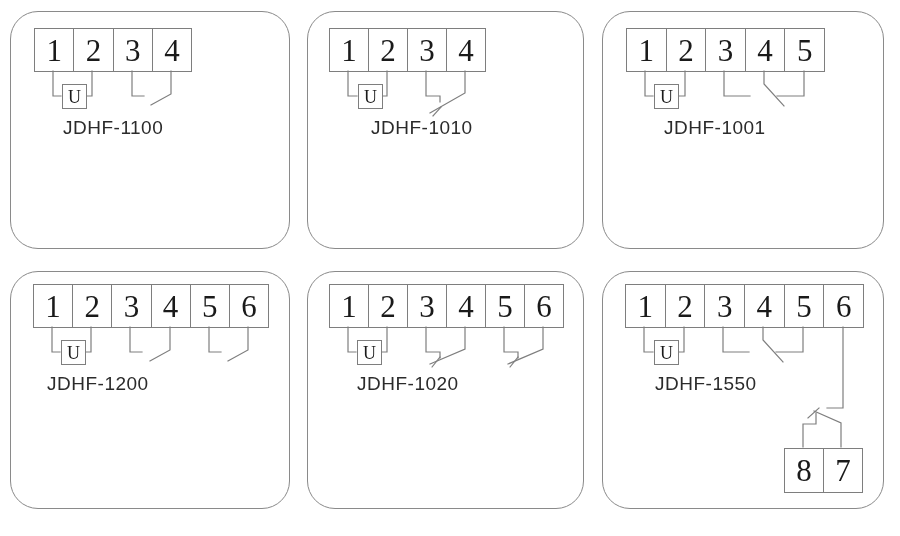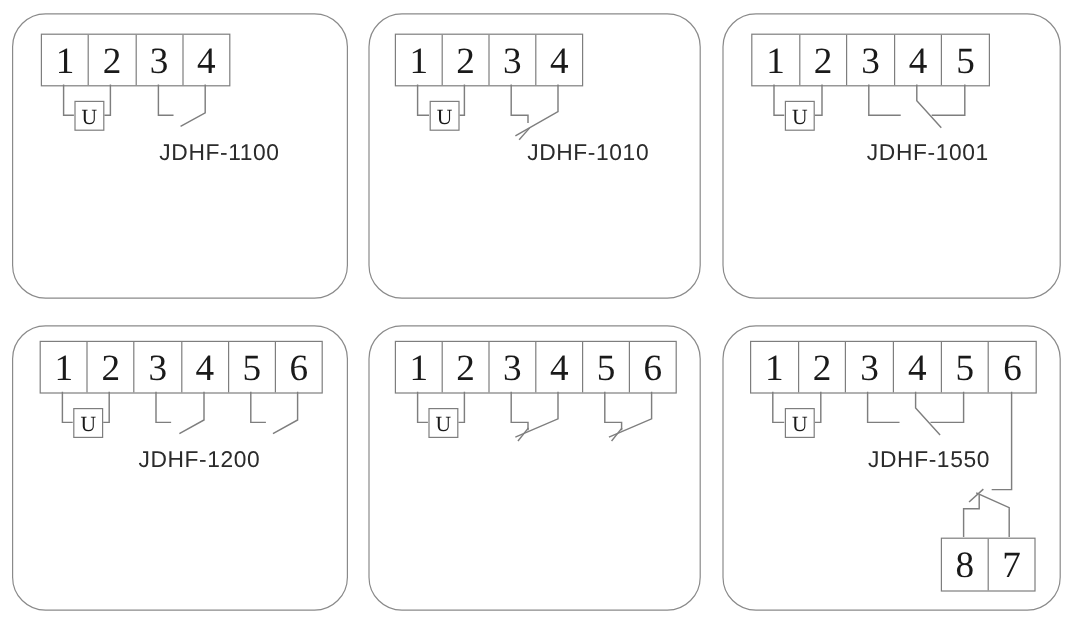--- a/index.html
+++ b/index.html
@@ -8,21 +8,21 @@
   .wires{position:absolute;left:0;top:0;width:900px;height:536px;pointer-events:none;}
   .panel{position:absolute;border:1px solid #8a8a8a;border-radius:28px;background:transparent;box-sizing:border-box;}
   .strip{position:absolute;display:flex;border:1px solid #7e7e7e;box-sizing:border-box;background:transparent;}
   .cell{flex:1;display:flex;align-items:center;justify-content:center;
         border-left:1px solid #7e7e7e;
         font-family:"Liberation Serif",serif;font-size:31px;color:#1a1a1a;line-height:1;}
   .cell:first-child{border-left:none;}
   .ubox{position:absolute;width:25px;height:25px;border:1px solid #7e7e7e;box-sizing:border-box;
         display:flex;align-items:center;justify-content:center;background:#ffffff;
         font-family:"Liberation Serif",serif;font-size:18px;color:#1a1a1a;line-height:1;}
-  .model{position:absolute;width:170px;text-align:right;
+  .model{position:absolute;width:170px;text-align:left;
          font-family:"Liberation Sans",sans-serif;font-size:19px;font-weight:500;
          color:#2b2b2b;letter-spacing:0.5px;white-space:nowrap;}
   path{fill:none;stroke:#7e7e7e;stroke-width:1.2;stroke-linecap:square;stroke-linejoin:miter;}
 </style>
 </head>
 <body>
 
 <div class="page">
 
   <svg class="wires" viewBox="0 0 900 536">
@@ -107,21 +107,21 @@
     <div class="strip" style="left:23px;top:16px;width:199px;height:44px">
       <div class="cell">1</div>
       <div class="cell">2</div>
       <div class="cell">3</div>
       <div class="cell">4</div>
       <div class="cell">5</div>
     </div>
     <div class="ubox" style="left:51px;top:72px">
       <span>U</span>
     </div>
-    <div class="model" style="left:51px;top:105px">JDHF-1001</div>
+    <div class="model" style="left:61px;top:105px">JDHF-1001</div>
   </section>
 
   <section class="panel" style="left:10px;top:271px;width:280px;height:238px">
     <div class="strip" style="left:22px;top:12px;width:236px;height:44px">
       <div class="cell">1</div>
       <div class="cell">2</div>
       <div class="cell">3</div>
       <div class="cell">4</div>
       <div class="cell">5</div>
       <div class="cell">6</div>
@@ -137,20 +137,21 @@
       <div class="cell">1</div>
       <div class="cell">2</div>
       <div class="cell">3</div>
       <div class="cell">4</div>
       <div class="cell">5</div>
       <div class="cell">6</div>
     </div>
     <div class="ubox" style="left:49px;top:68px">
       <span>U</span>
     </div>
+    <div class="model" style="left:49px;top:101px">JDHF-1020</div>
   </section>
 
   <section class="panel" style="left:602px;top:271px;width:282px;height:238px">
     <div class="strip" style="left:22px;top:12px;width:239px;height:44px">
       <div class="cell">1</div>
       <div class="cell">2</div>
       <div class="cell">3</div>
       <div class="cell">4</div>
       <div class="cell">5</div>
       <div class="cell">6</div>

